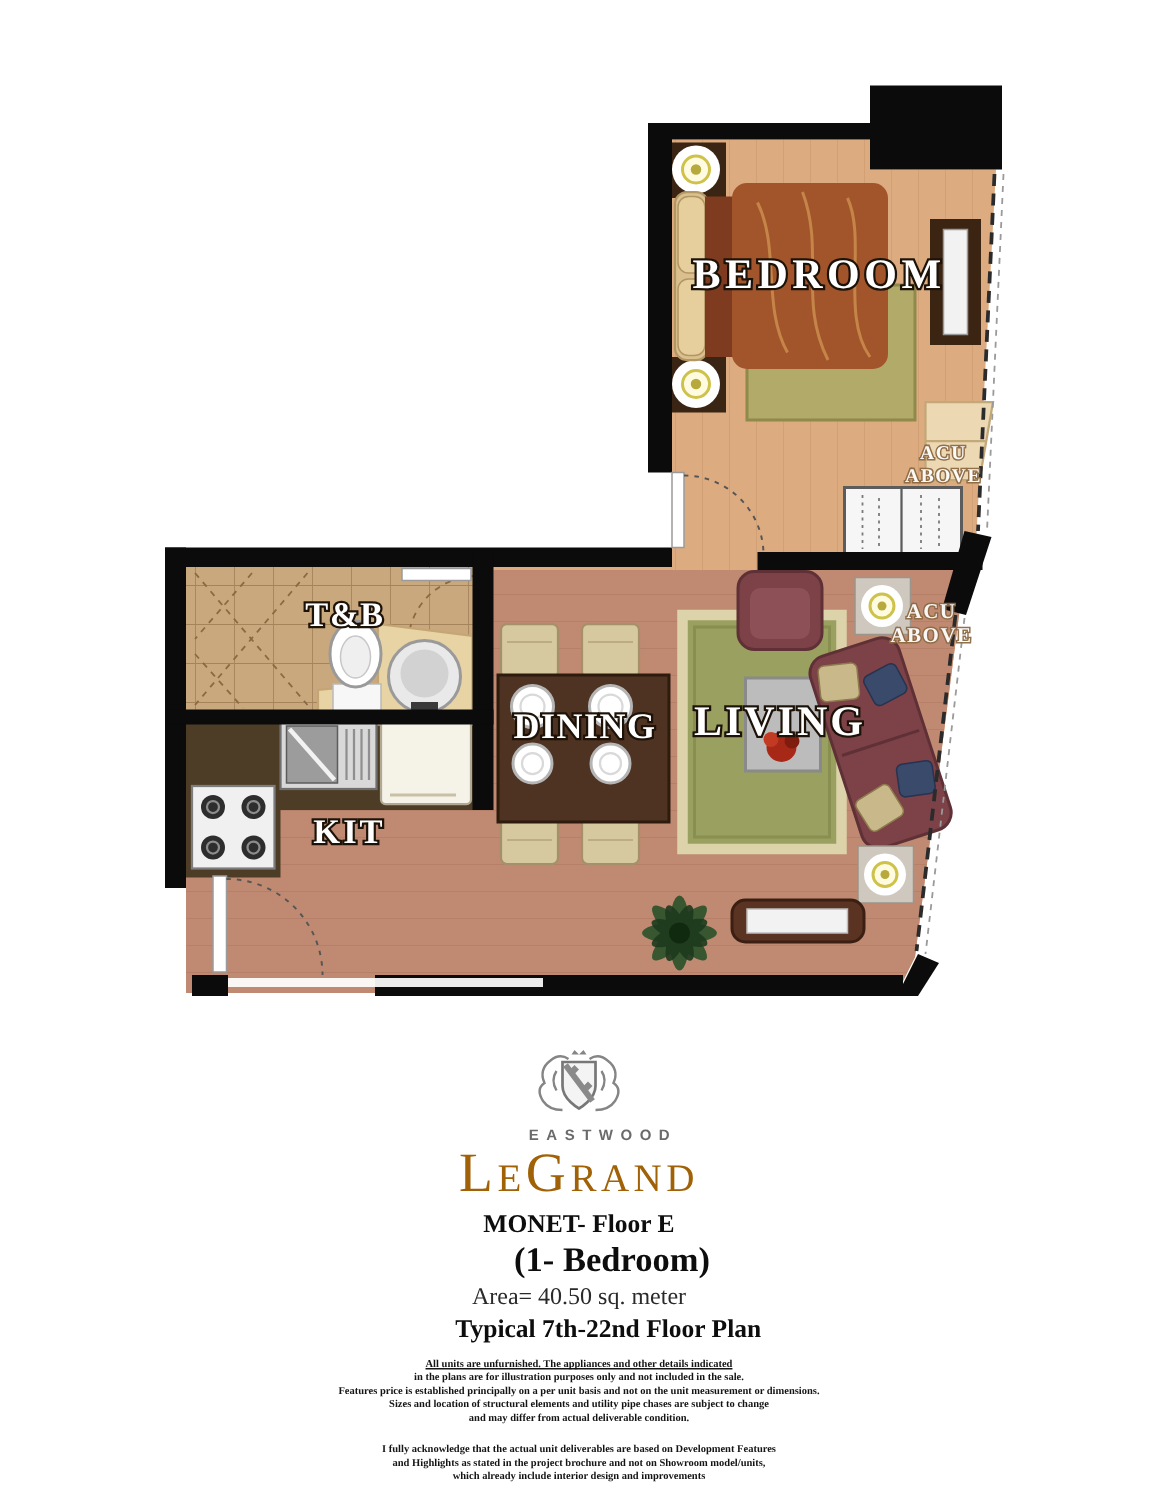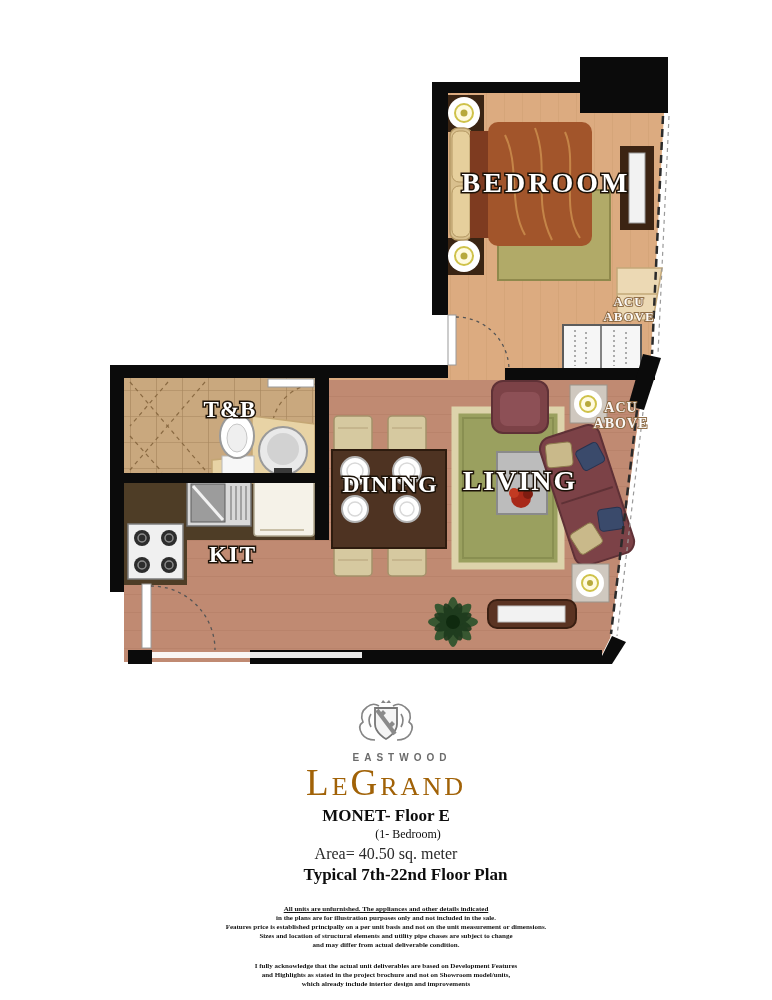--- a/index.html
+++ b/index.html
@@ -10,21 +10,21 @@
               font-weight:bold;}
   .acu-label{fill:#fdfdfd;stroke:#8d6a44;stroke-width:2px;font-family:"Liberation Serif",serif;
              font-weight:bold;opacity:.95;}
   .brand-block{position:absolute;top:700px;left:0;right:0;text-align:center;}
   .crest{display:block;margin:0 auto;}
   .estate-name{font-family:"Liberation Sans",sans-serif;font-size:10px;font-weight:bold;
                letter-spacing:5px;color:#6b6b6b;margin-top:2px;padding-left:32px;}
   .brand-name{font-family:"Liberation Serif",serif;font-variant:small-caps;font-size:37px;
               color:#a16207;letter-spacing:3px;line-height:1.0;margin-top:1px;}
   .unit-name{font-size:17px;font-weight:bold;color:#0d0d0d;margin-top:5px;}
-  .unit-type{font-size:12px;font-weight:normal;color:#0d0d0d;margin-top:1px;margin-left:44px;}
+  .unit-type{font-size:23px;font-weight:bold;color:#0d0d0d;margin-top:1px;margin-left:44px;}
   .unit-area{font-size:16px;color:#2a2a2a;margin-top:3px;}
   .floor-range{font-size:17px;font-weight:bold;color:#0d0d0d;margin-top:2px;padding-left:39px;}
   .disclaimer{position:absolute;top:893px;left:0;right:0;text-align:center;
               font-family:"Liberation Serif",serif;font-size:7px;font-weight:bold;
               color:#141414;line-height:9px;}
   .disclaimer .para{margin:12px 0 10px 0;}
   .disclaimer .u{text-decoration:underline;}
 </style>
 </head>
 <body>

